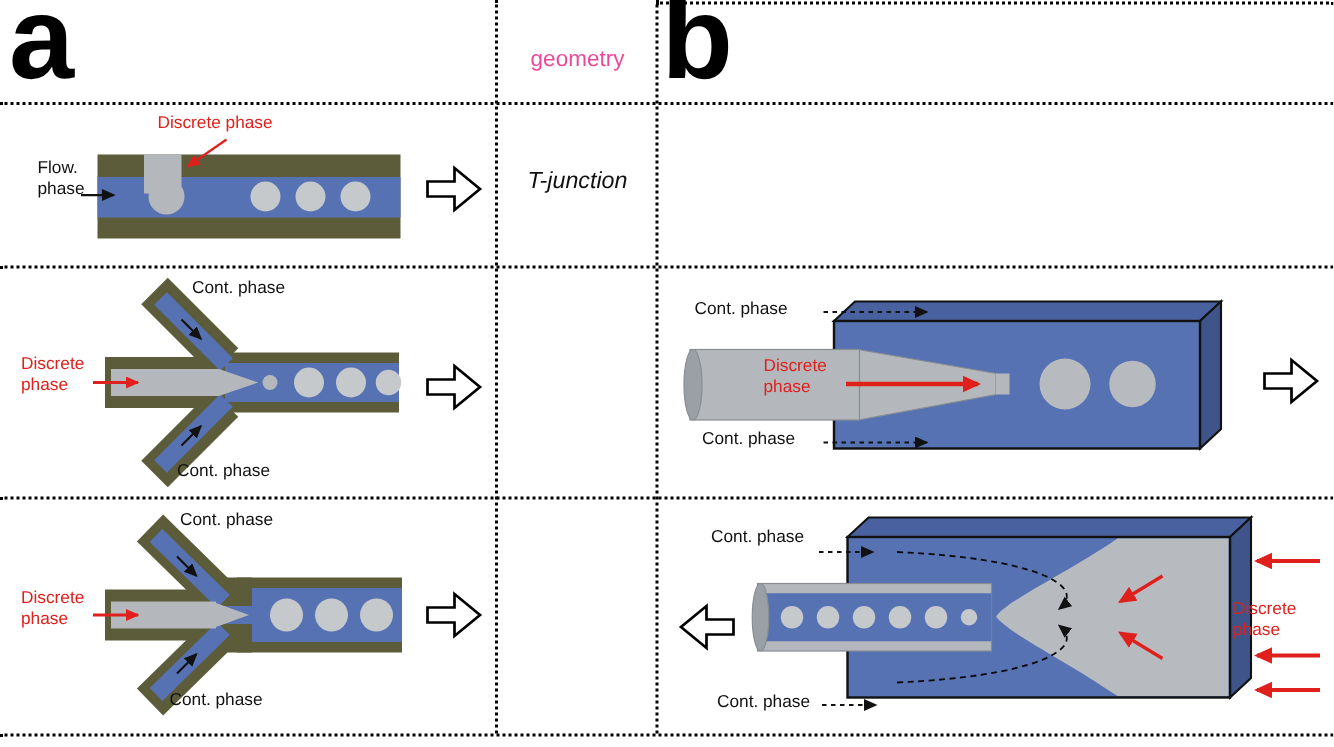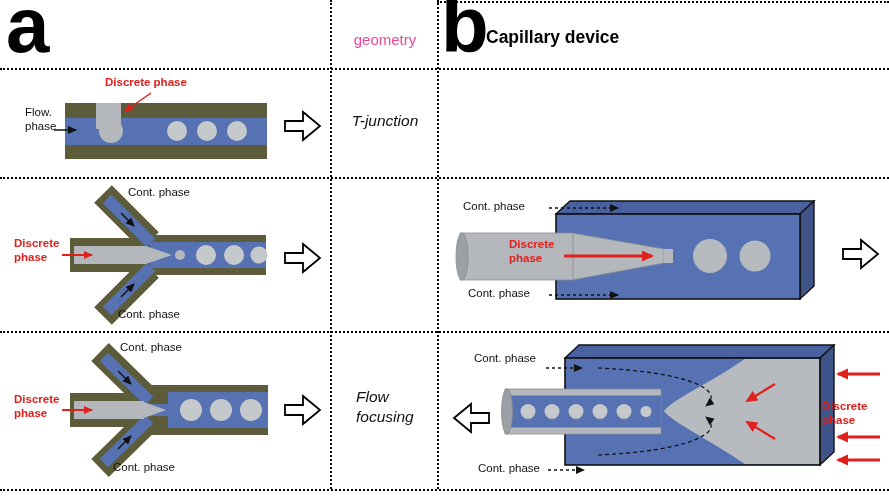--- a/index.html
+++ b/index.html
@@ -3,21 +3,21 @@
 <meta charset="utf-8">
 <style>
   html,body{margin:0;padding:0;background:#fff;}
   .figure{position:relative;width:889px;height:498px;background:#fff;overflow:hidden;
           font-family:"Liberation Sans",sans-serif;color:#111;}
   .panel-letter{position:absolute;font-size:78px;font-weight:900;line-height:1;color:#000;letter-spacing:-3px;}
   .hdr{position:absolute;font-size:17.5px;font-weight:bold;color:#000;}
   .hdr-geom{position:absolute;font-size:15px;color:#ec4899;text-align:center;}
   .geom{position:absolute;font-style:italic;font-size:15.5px;color:#111;line-height:1.3;}
   .lbl{position:absolute;font-size:11.5px;line-height:1.18;color:#111;white-space:pre-line;}
-  .lbl.red{color:#e0201c;font-weight:bold;}
+  .lbl.red{color:#e0201c;}
   .sep-h{position:absolute;left:0;width:889px;height:0;border-top:2px dotted #000;}
   .sep-v{position:absolute;top:0;width:0;height:489px;border-left:2px dotted #000;}
   .cell{position:absolute;}
   .cell > svg{position:absolute;left:0;top:0;}
   .block-arrow{position:absolute;}
 </style>
 </head>
 <body>
 
 <div class="figure">
@@ -26,21 +26,20 @@
   <div class="sep-h" style="top:68px;"></div>
   <div class="sep-h" style="top:177px;"></div>
   <div class="sep-h" style="top:331px;"></div>
   <div class="sep-h" style="top:489px;"></div>
   <div class="sep-v" style="left:330px;"></div>
   <div class="sep-v" style="left:437px;"></div>
 
   <div class="panel-letter" style="left:6px;top:-14px;">a</div>
   <div class="hdr-geom" style="left:337px;top:31px;width:96px;">geometry</div>
   <div class="panel-letter" style="left:441px;top:-14px;">b</div>
-  <div class="hdr" style="left:486px;top:27px;">Capillary device</div>
 
   <div class="cell" style="left:10px;top:70px;width:320px;height:108px;">
     <svg width="320" height="108" viewBox="0 0 320 108">
       <defs>
         <marker id="mb1" markerUnits="userSpaceOnUse" markerWidth="10" markerHeight="9" refX="8" refY="4" orient="auto">
             <path d="M0,0 L9,4 L0,8 Z" fill="#111"></path>
           </marker>
         <marker id="mr1" markerUnits="userSpaceOnUse" markerWidth="10" markerHeight="9" refX="8" refY="4" orient="auto">
             <path d="M0,0 L9,4 L0,8 Z" fill="#e0201c"></path>
           </marker>
@@ -169,21 +168,20 @@
     <div class="lbl" style="left:110px;top:6px;">Cont. phase</div>
     <div class="lbl red" style="left:4px;top:58px;">Discrete
 phase</div>
     <div class="lbl" style="left:103px;top:126px;">Cont. phase</div>
   </div>
   <div class="block-arrow" style="left:284px;top:394px;">
     <svg width="38" height="32" viewBox="0 0 38 32">
         <polygon points="1,11 19,11 19,2 36,16 19,30 19,21 1,21" fill="#fff" stroke="#000" stroke-width="1.8"></polygon>
       </svg>
   </div>
-  <div class="geom" style="left:356px;top:387px;width:64px;">Flow focusing</div>
 
   <div class="cell" style="left:448px;top:338px;width:440px;height:152px;">
     <svg width="440" height="152" viewBox="0 0 440 152">
       <defs>
         <marker id="mb5" markerUnits="userSpaceOnUse" markerWidth="10" markerHeight="9" refX="8" refY="4" orient="auto">
             <path d="M0,0 L9,4 L0,8 Z" fill="#111"></path>
           </marker>
         <marker id="mr5" markerUnits="userSpaceOnUse" markerWidth="13" markerHeight="12" refX="10" refY="5.5" orient="auto">
             <path d="M0,0 L12,5.5 L0,11 Z" fill="#e0201c"></path>
           </marker>

